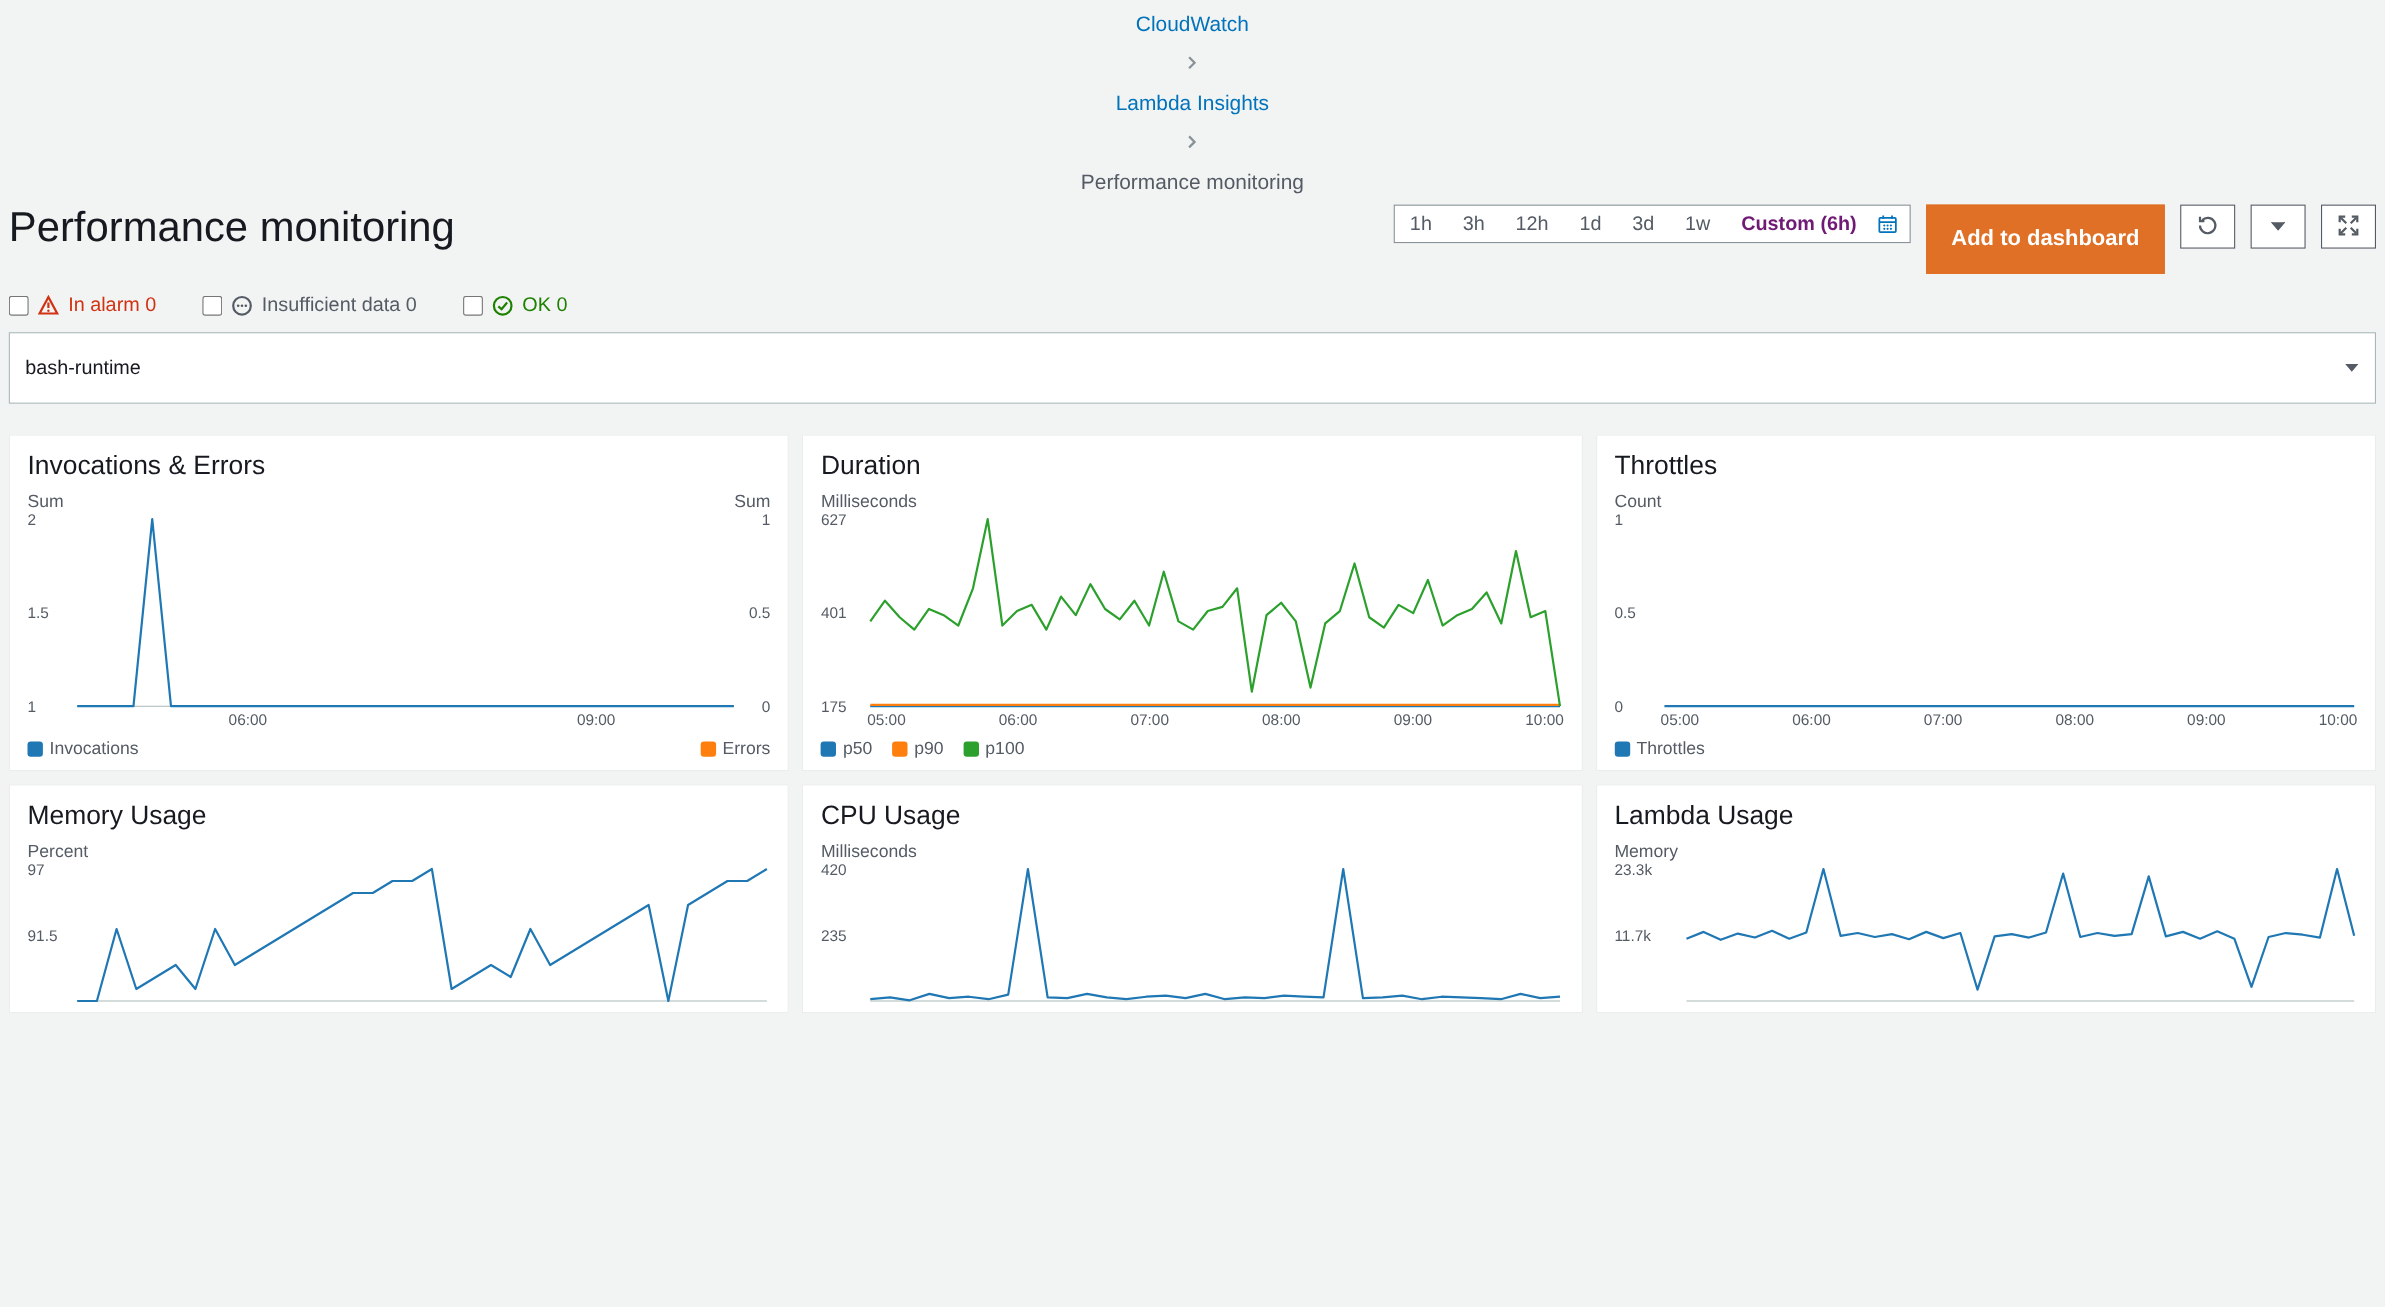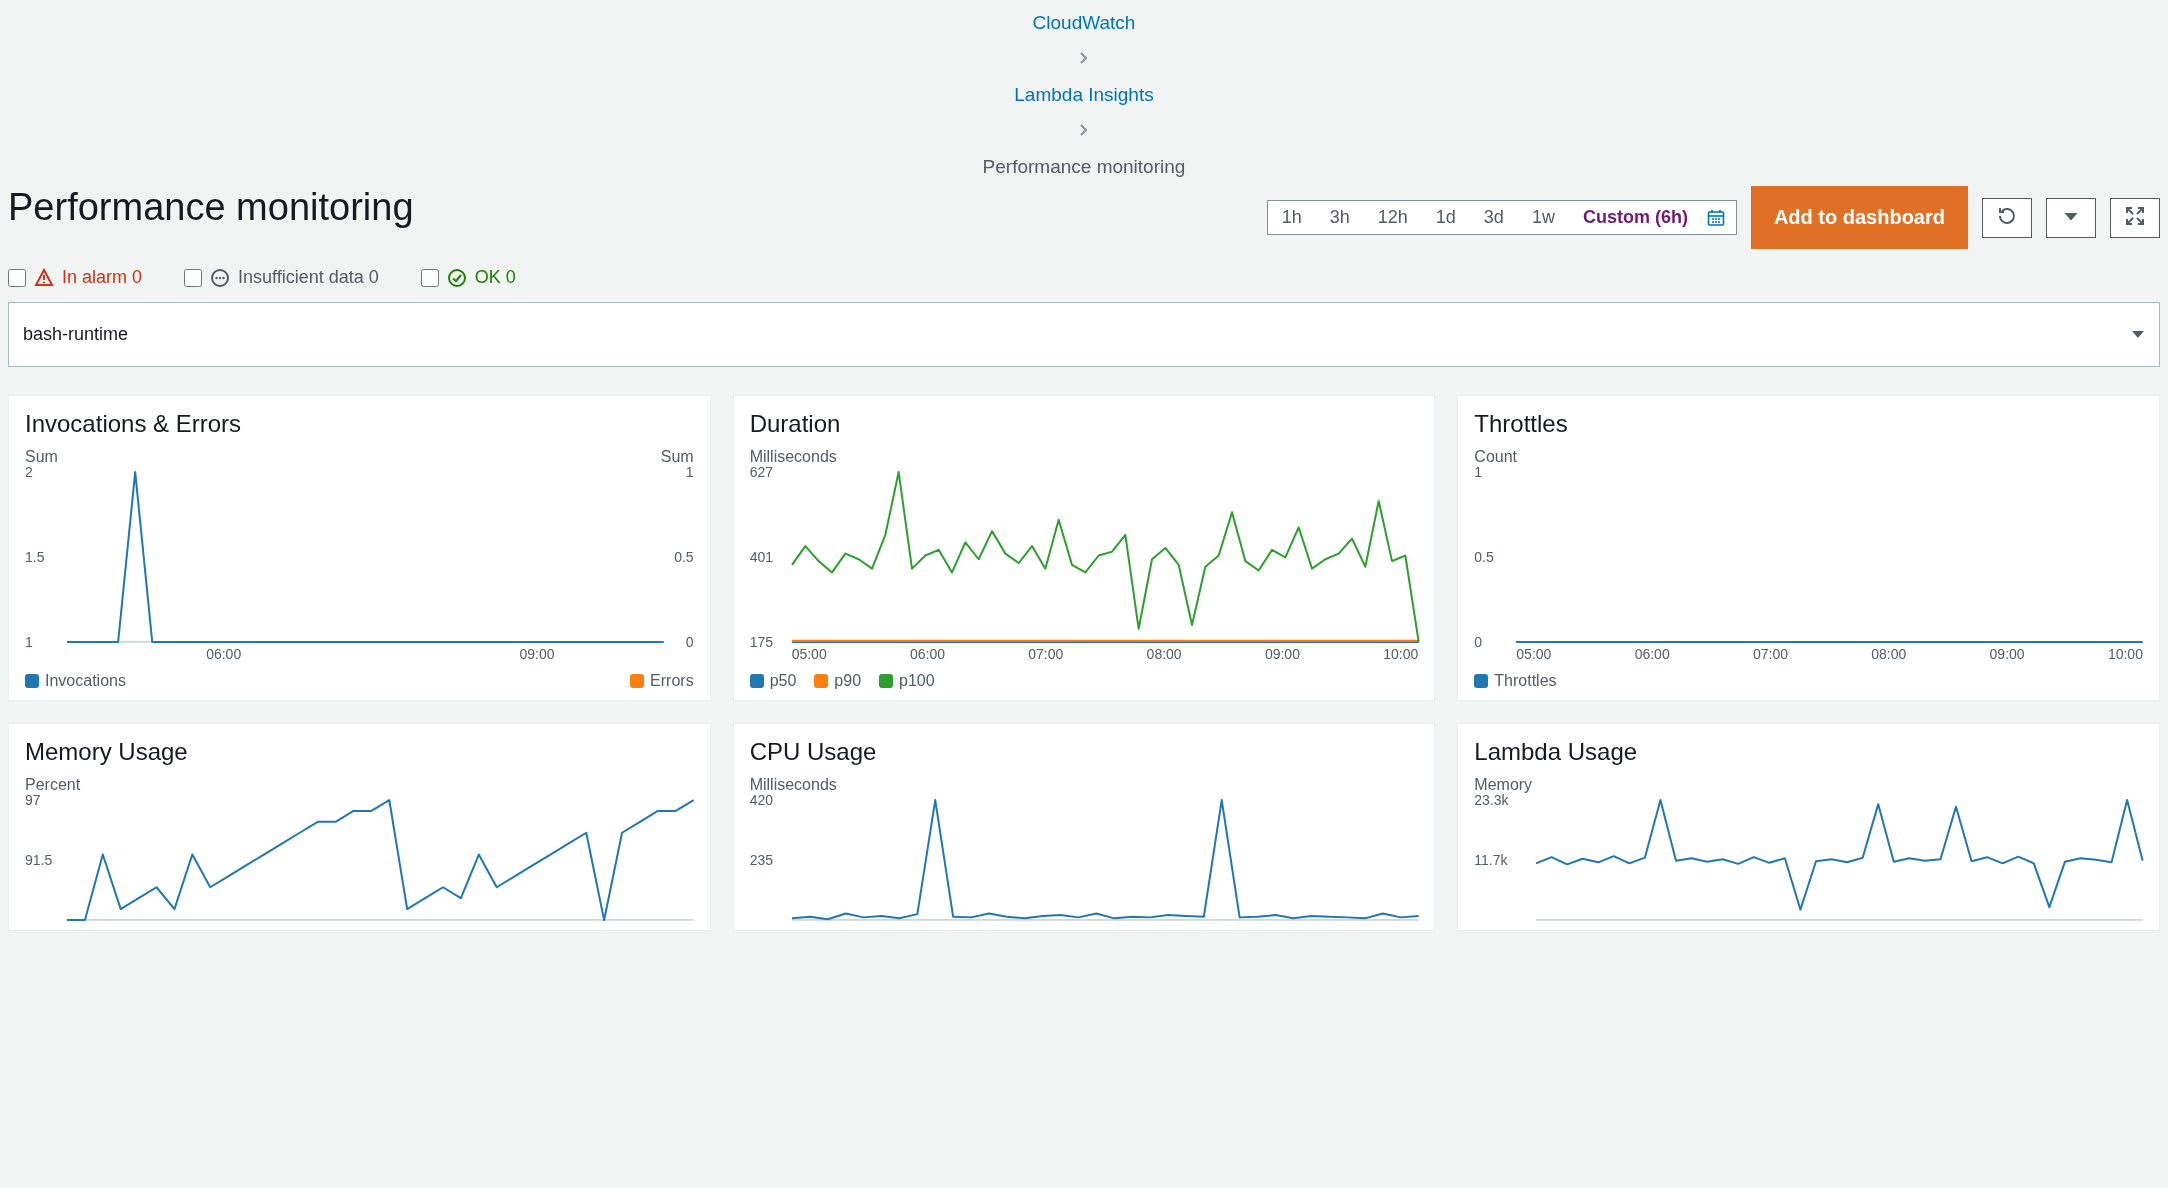--- a/index.html
+++ b/index.html
@@ -19,21 +19,21 @@
   .breadcrumb a { color: #0073bb; text-decoration: none; cursor: pointer; }
   .breadcrumb .sep { color: #879196; }
   .breadcrumb .current { color: #545b64; }
 
   
   .header-row {
     display: flex; justify-content: space-between; align-items: flex-start;
     margin-top: 2px;
   }
   .page-title { font-size: 38px; font-weight: 400; }
-  .header-actions { display: flex; gap: 14px; align-items: center; }
+  .header-actions { display: flex; gap: 14px; align-items: flex-start; }
   .time-range {
     display: flex; align-items: stretch;
     border: 1px solid #879196; background: #fff;
   }
   .time-range button {
     background: none; border: none; font-size: 18px; padding: 6px 14px;
     cursor: pointer; color: #545b64; font-family: inherit;
   }
   .time-range button.custom { color: #701a75; font-weight: 700; padding-right: 8px; }
   .time-range .cal { padding: 6px 10px; display: flex; align-items: center; cursor: pointer; color:#0073bb; }
@@ -59,21 +59,21 @@
 
   
   .function-select {
     margin-top: 14px; background: #fff; border: 1px solid #aab7b8;
     padding: 21px 14px; font-size: 18px; color: #16191f;
     display: flex; justify-content: space-between; align-items: center; cursor:pointer;
   }
 
   
   .grid {
-    display: grid; grid-template-columns: repeat(3, 1fr); gap: 22px;
+    display: grid; grid-template-columns: repeat(3, 1fr); gap: 12px;
     margin-top: 28px;
   }
   .card {
     background: #fff; border: 1px solid #eaeded; padding: 14px 16px 10px 16px;
     overflow: hidden;
   }
   .card h3 { font-size: 24px; font-weight: 400; margin-bottom: 10px; }
   .y-unit { font-size: 16px; color: #545b64; margin-bottom: 6px; display:flex; justify-content:space-between; }
   .chart { width: 100%; height: 170px; }
   .chart-short { height: 120px; }

